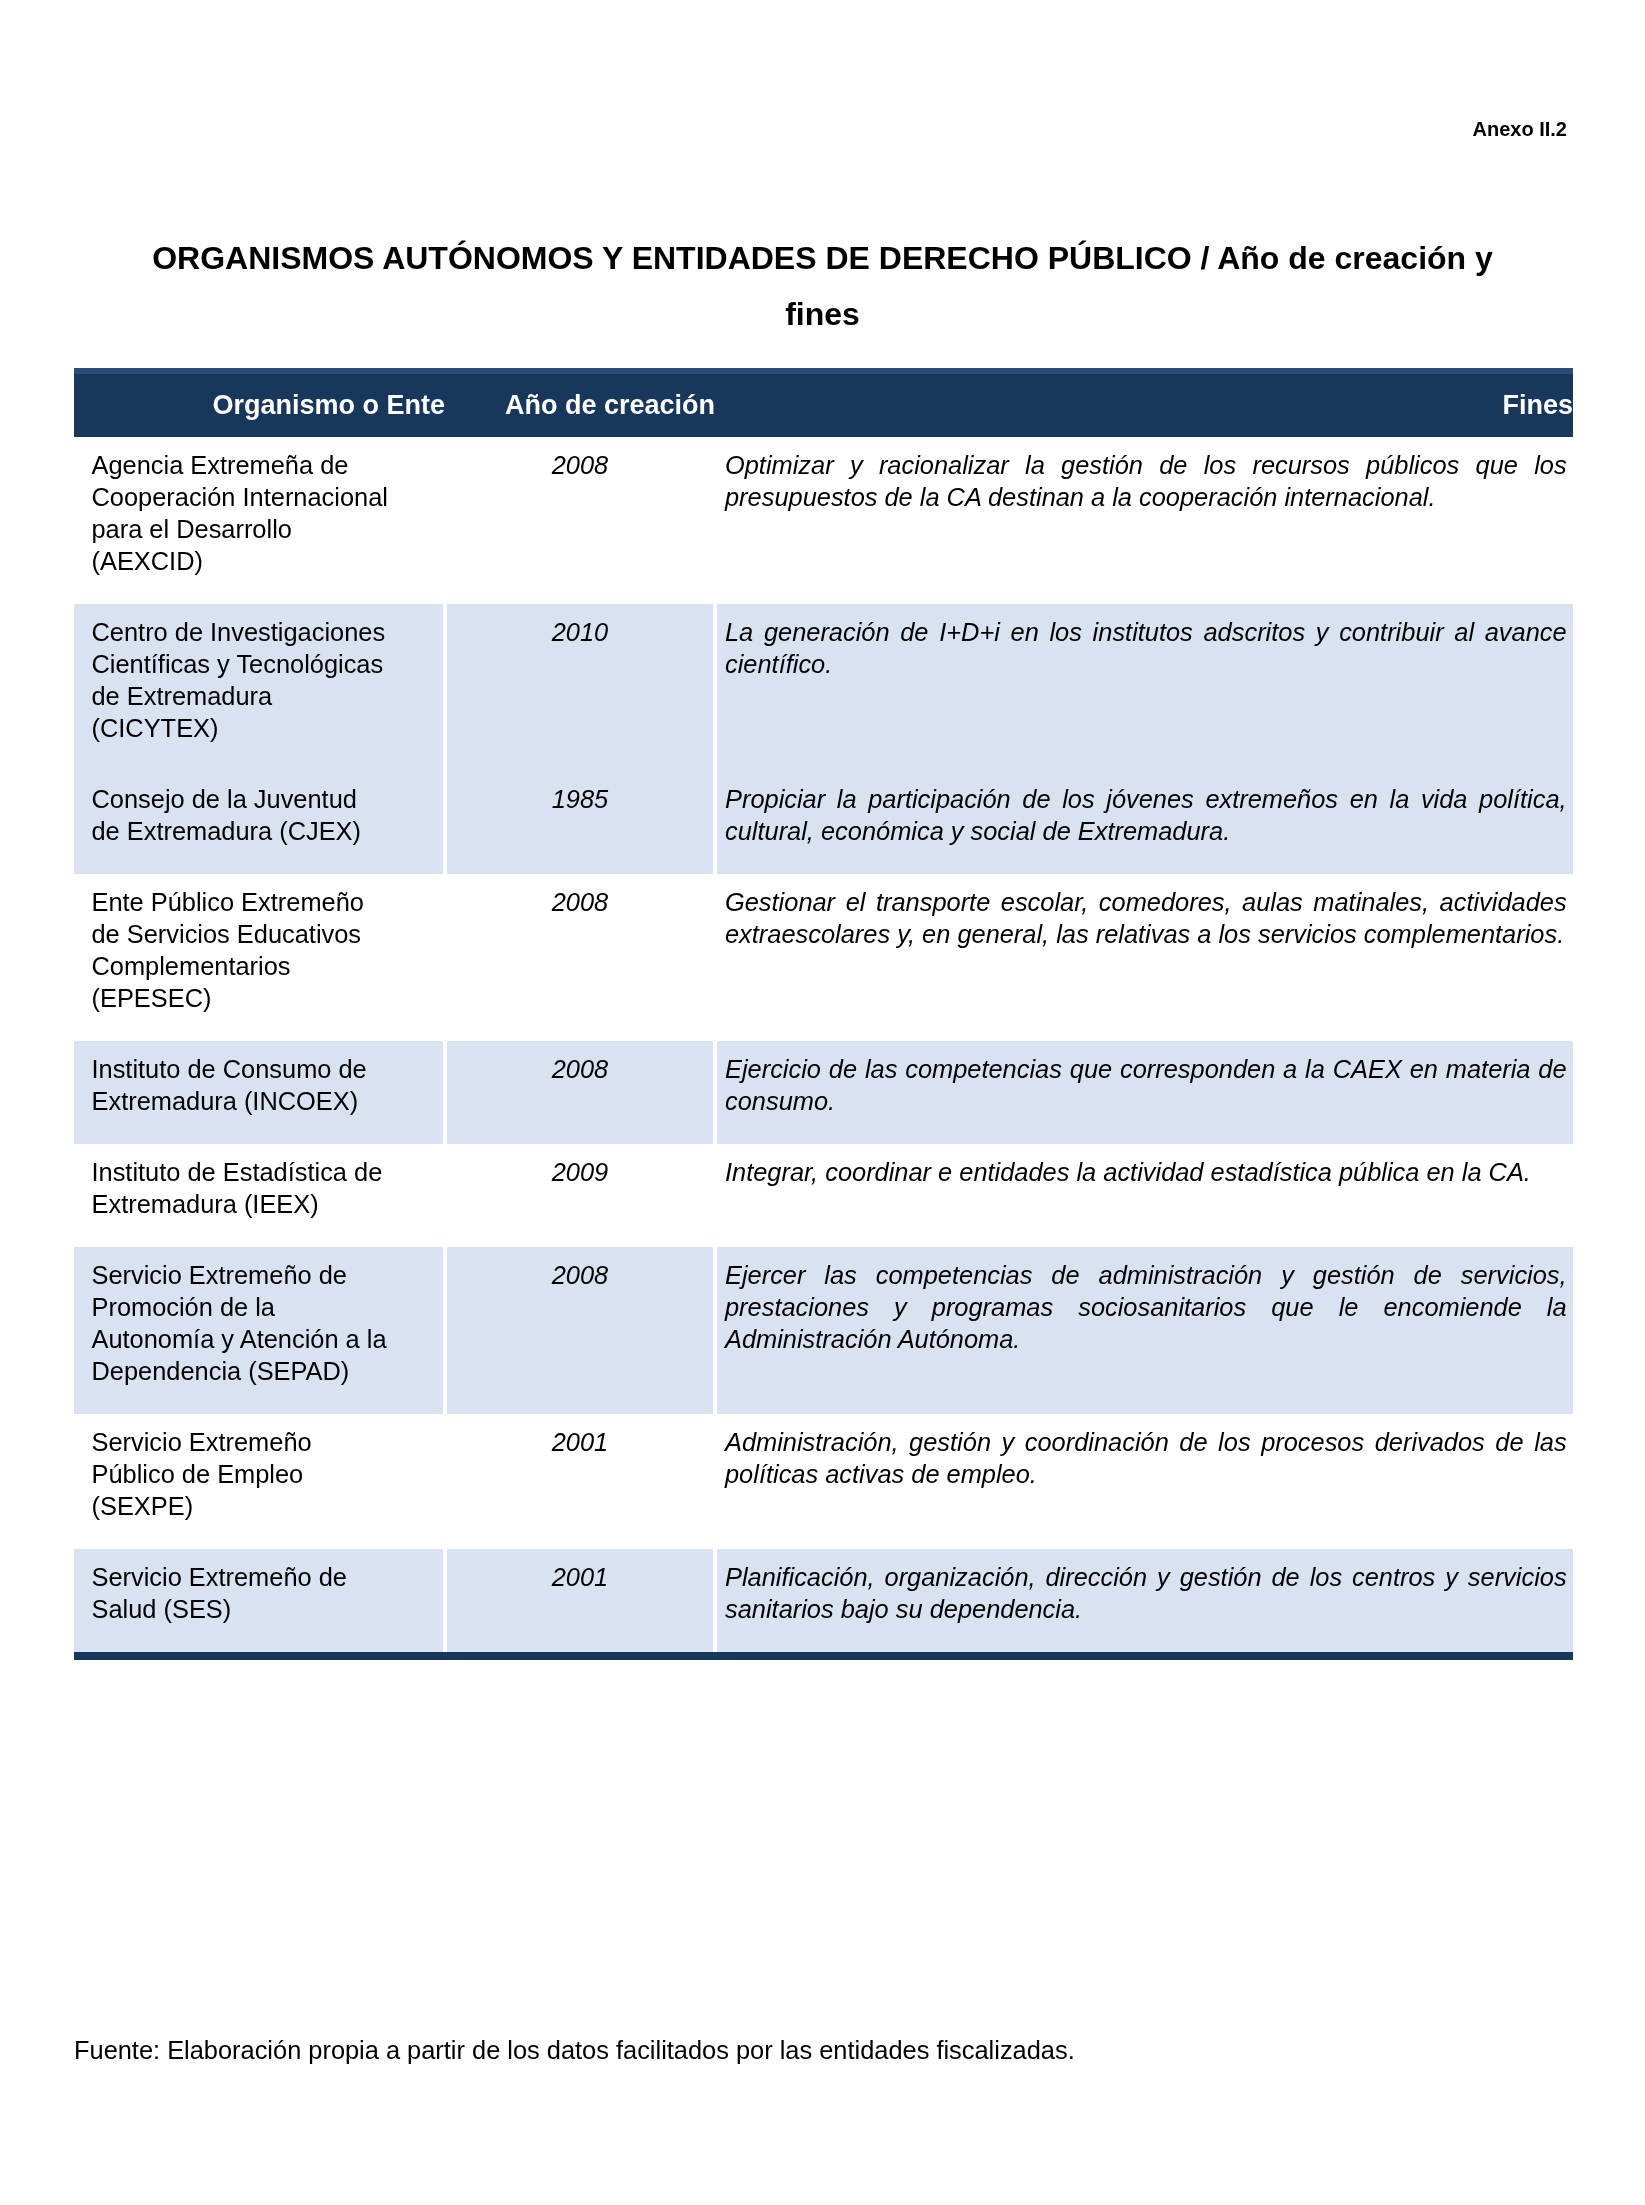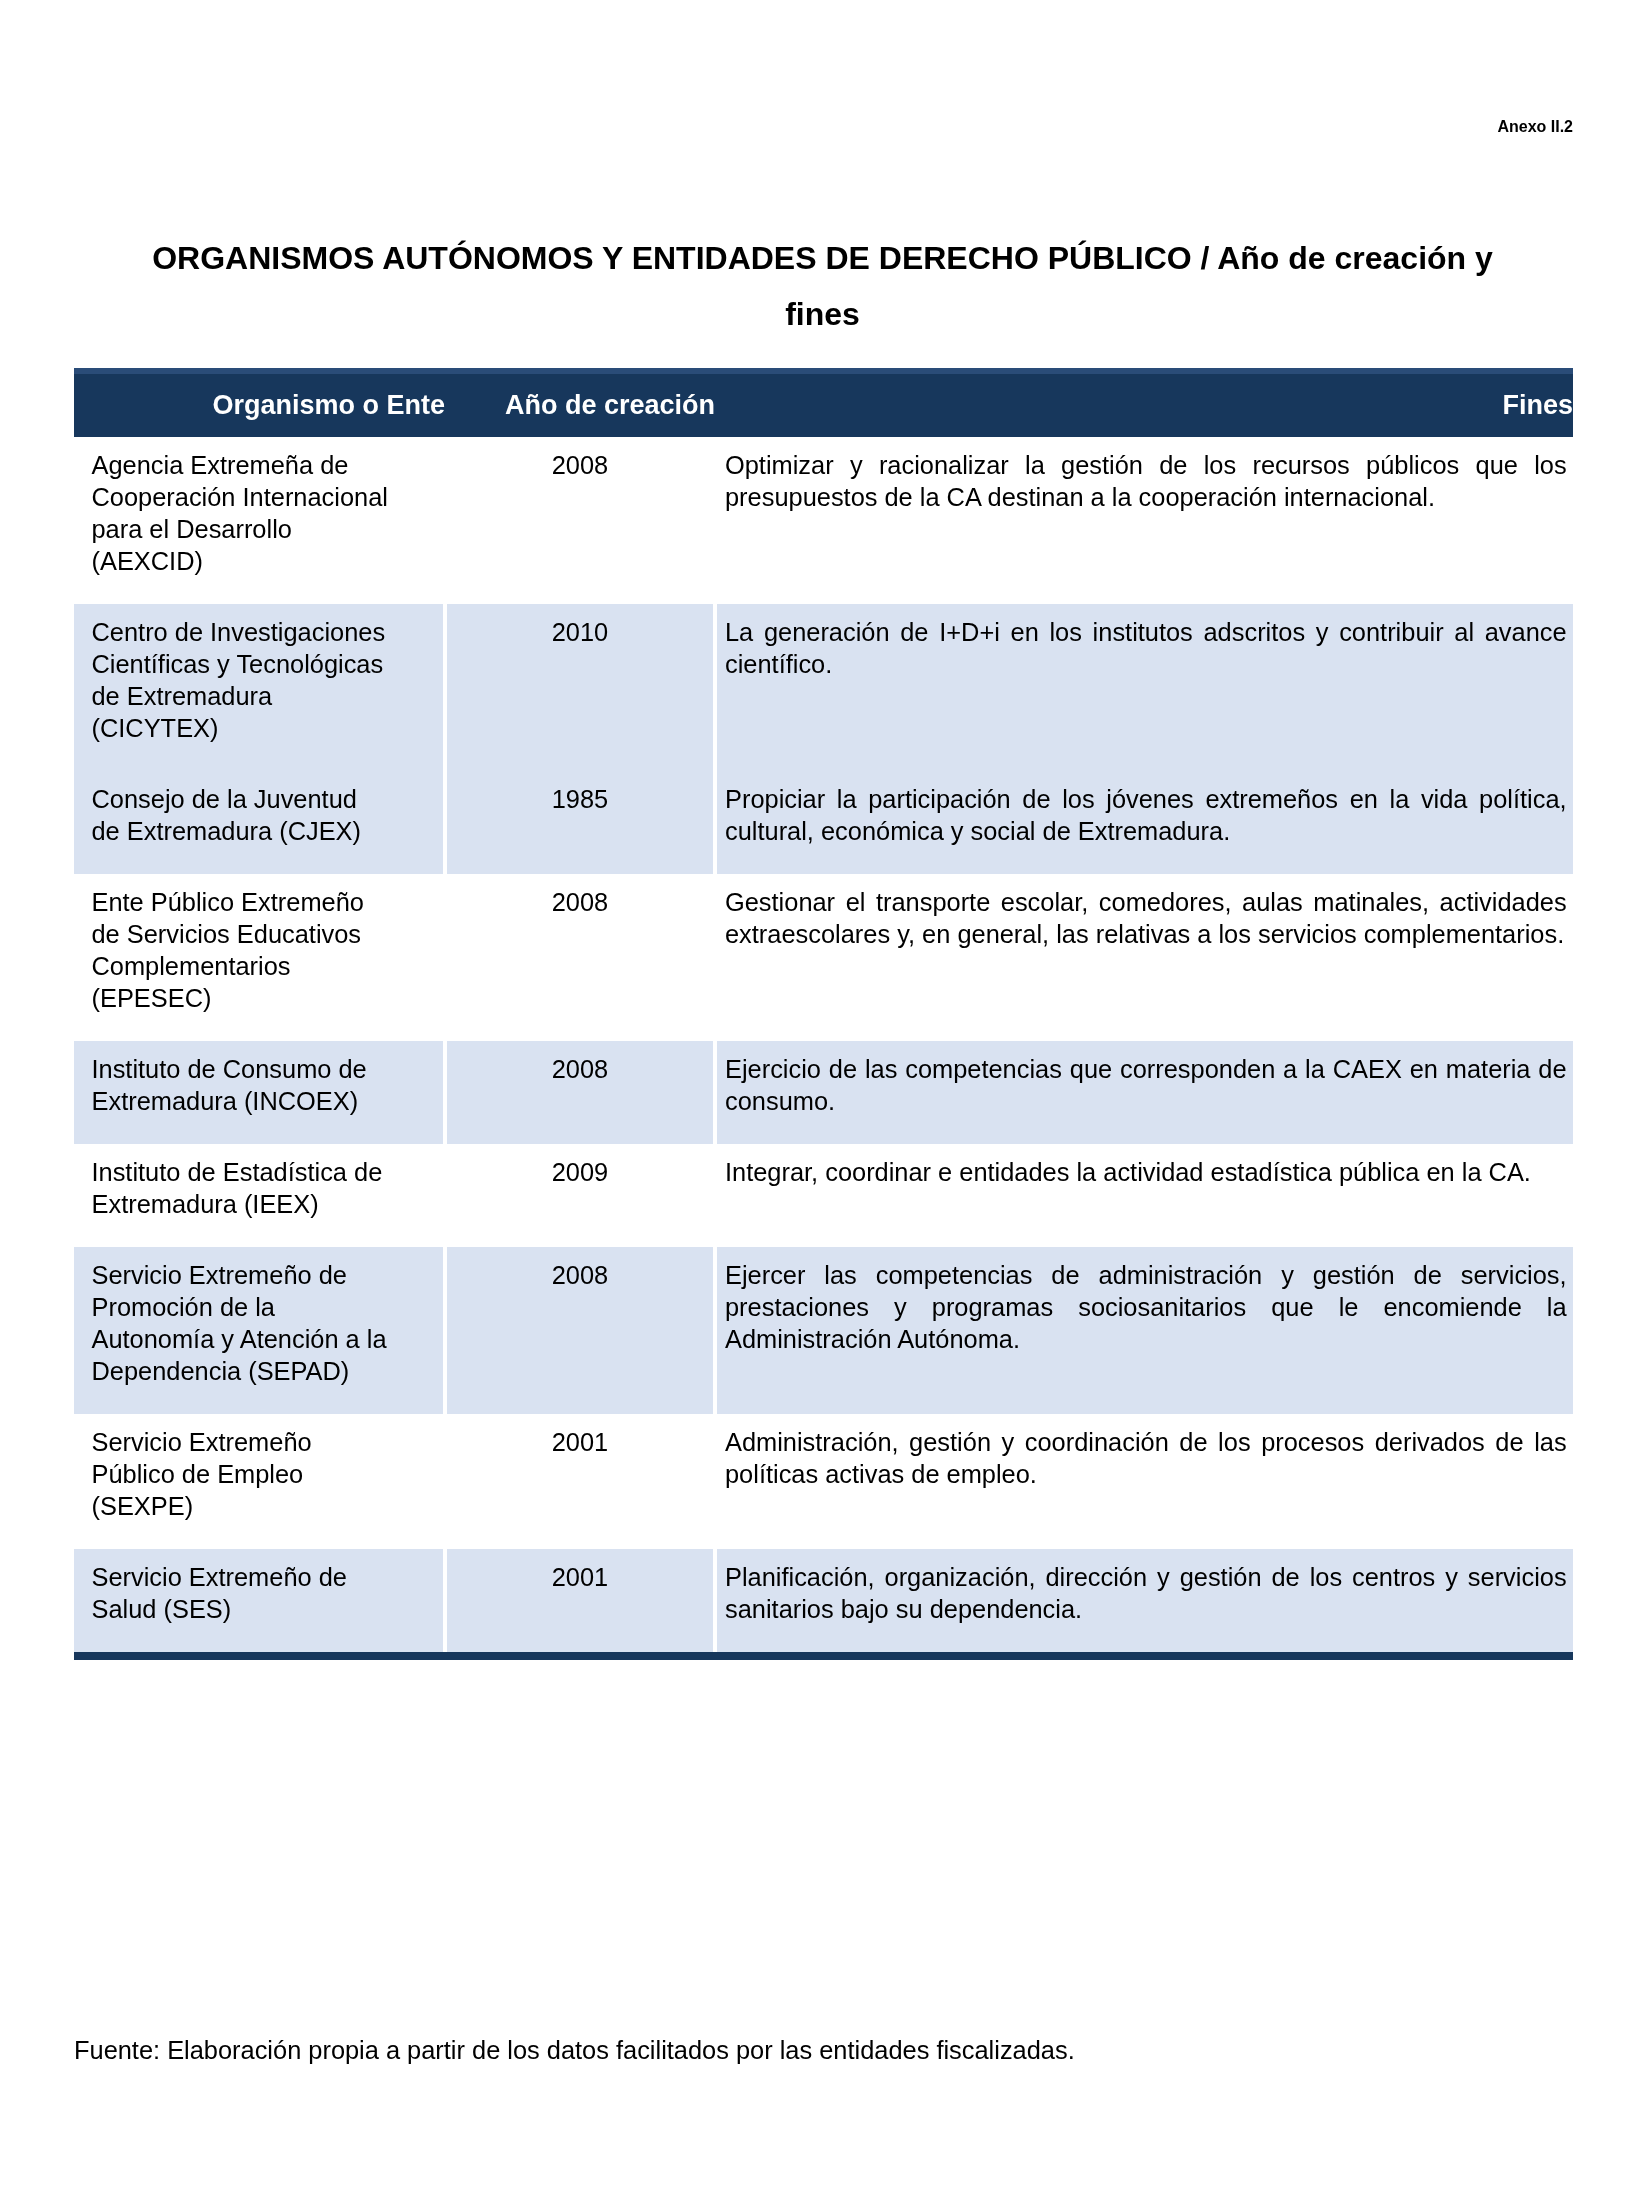--- a/index.html
+++ b/index.html
@@ -12,22 +12,22 @@
   *{box-sizing:border-box;}
   html,body{margin:0;padding:0;}
   body{
     width:1645px;height:2205px;
     background:#FFFFFF;
     position:relative;
     font-family:"Liberation Sans","DejaVu Sans",sans-serif;
     color:var(--body-text);
   }
   .annex{
-    position:absolute;top:118px;right:72px;
-    font-size:16px;font-weight:bold;
+    position:absolute;top:118px;right:78px;
+    font-size:20px;font-weight:bold;
   }
   .title{
     position:absolute;top:230px;left:0;right:0;
     text-align:center;
     font-size:32px;font-weight:bold;line-height:56px;
   }
   table.org-table{
     position:absolute;top:368px;left:74px;
     width:1499px;
     border-collapse:collapse;
@@ -46,21 +46,21 @@
     padding:0;
   }
   th.h-org{text-align:right;padding-left:17.5px;}
   th.h-anio,th.h-fines{text-align:right;}
   tbody td{
     vertical-align:top;
     font-size:25.4px;line-height:32px;
     padding:12px 0 27px 0;
     background:#FFFFFF;
   }
-  tbody td + td{border-left:4px solid #FFFFFF;}
+  tbody td + td{border-left:4px solid #FFFFFF;font-style:italic;}
   tbody tr.alt td{background:var(--alt-row-bg);}
   tbody tr:last-child td{border-bottom:8px solid var(--header-bg);}
   td.c-org{
     white-space:pre-line;
     padding-left:17.5px;padding-right:24px;margin-top:8px;
   }
   td.c-year{text-align:center;}
   td.c-fines{
     text-align:justify;
     padding-left:8px;padding-right:6.4px;

